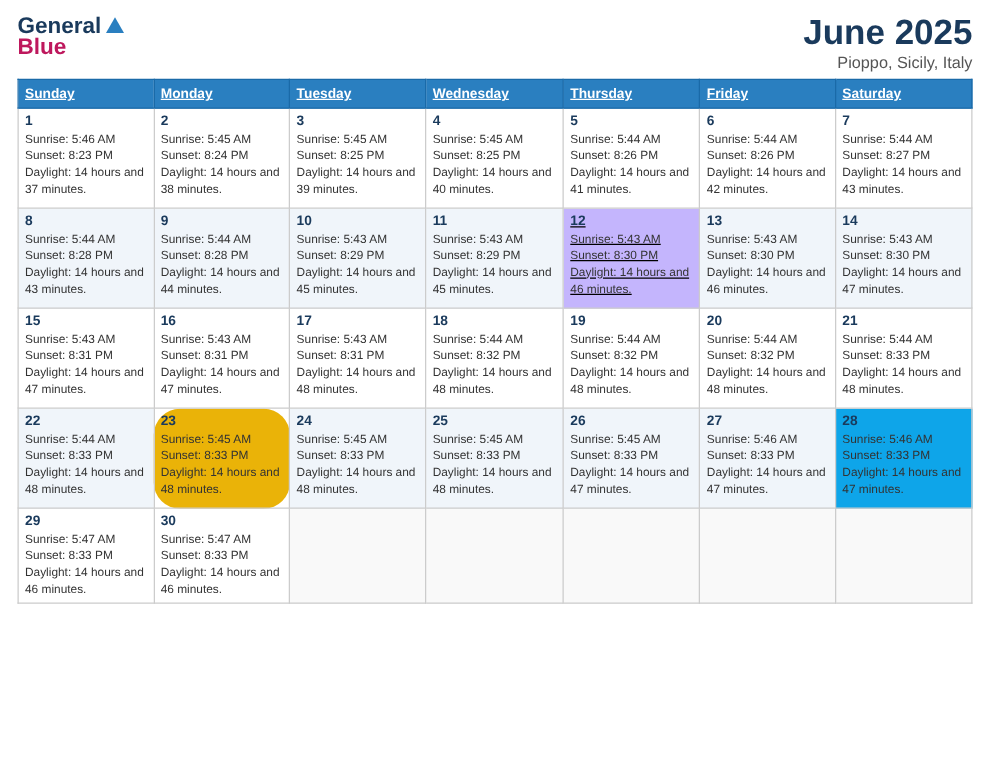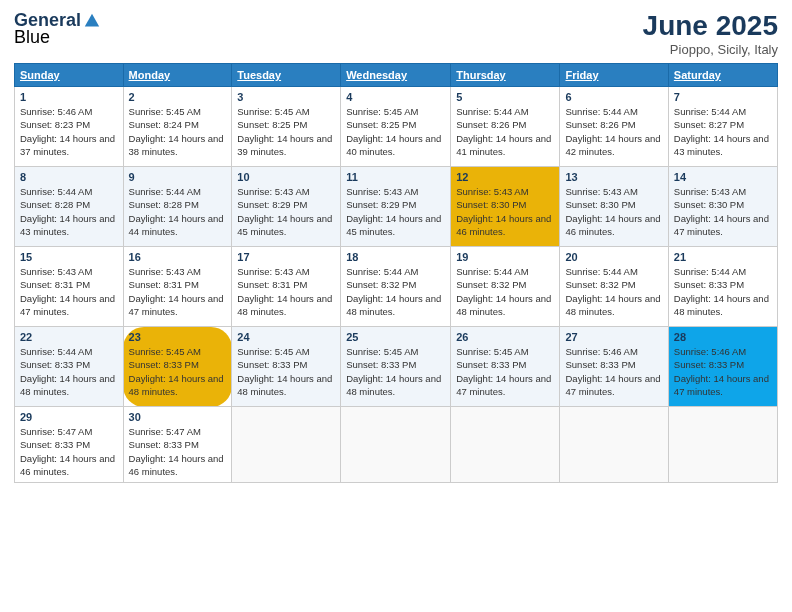--- a/index.html
+++ b/index.html
@@ -31,22 +31,22 @@
       display: flex;
       align-items: center;
     }
     .logo-general {
       font-size: 18px;
       font-weight: bold;
       color: #1a3a5c;
     }
     .logo-blue {
       font-size: 18px;
-      font-weight: normal;
-      color: #000000;
+      font-weight: bold;
+      color: #be185d;
     }
     .logo-icon {
       width: 18px;
       height: 18px;
       margin-left: 2px;
     }
     .title-section {
       text-align: right;
     }
     .month-title {
@@ -179,21 +179,21 @@
         <span class="day-info">Sunrise: 5:44 AM<br>Sunset: 8:28 PM<br>Daylight: 14 hours and 44 minutes.</span>
       </td>
           <td style="background: rgb(240, 245, 250);">
         <span class="day-number">10</span>
         <span class="day-info">Sunrise: 5:43 AM<br>Sunset: 8:29 PM<br>Daylight: 14 hours and 45 minutes.</span>
       </td>
           <td style="background: rgb(240, 245, 250);">
         <span class="day-number">11</span>
         <span class="day-info">Sunrise: 5:43 AM<br>Sunset: 8:29 PM<br>Daylight: 14 hours and 45 minutes.</span>
       </td>
-          <td style="background: #eab308;">
+          <td style="background: #c4b5fd; text-decoration: underline;">
         <span class="day-number">12</span>
         <span class="day-info">Sunrise: 5:43 AM<br>Sunset: 8:30 PM<br>Daylight: 14 hours and 46 minutes.</span>
       </td>
           <td style="background: rgb(240, 245, 250);">
         <span class="day-number">13</span>
         <span class="day-info">Sunrise: 5:43 AM<br>Sunset: 8:30 PM<br>Daylight: 14 hours and 46 minutes.</span>
       </td>
           <td style="background: rgb(240, 245, 250);">
         <span class="day-number">14</span>
         <span class="day-info">Sunrise: 5:43 AM<br>Sunset: 8:30 PM<br>Daylight: 14 hours and 47 minutes.</span>

